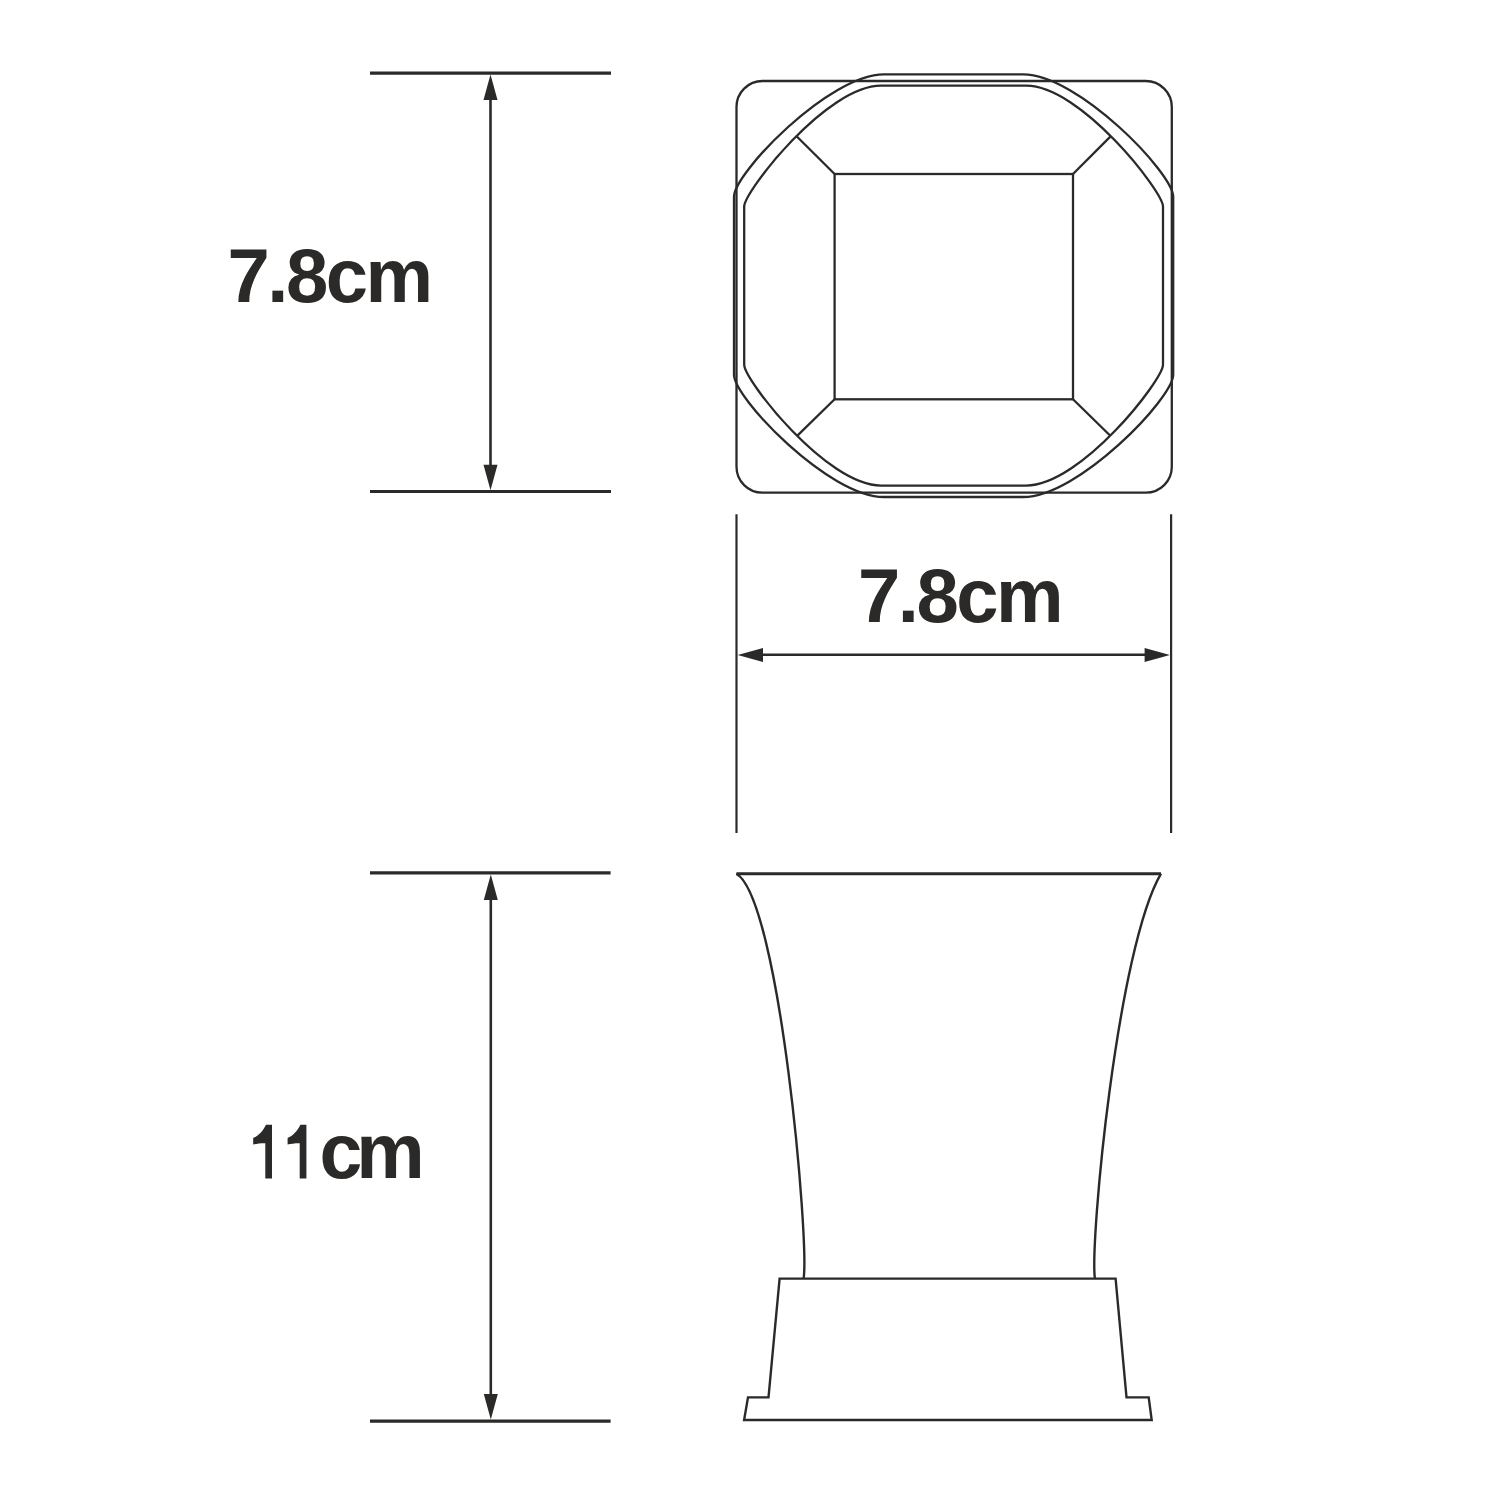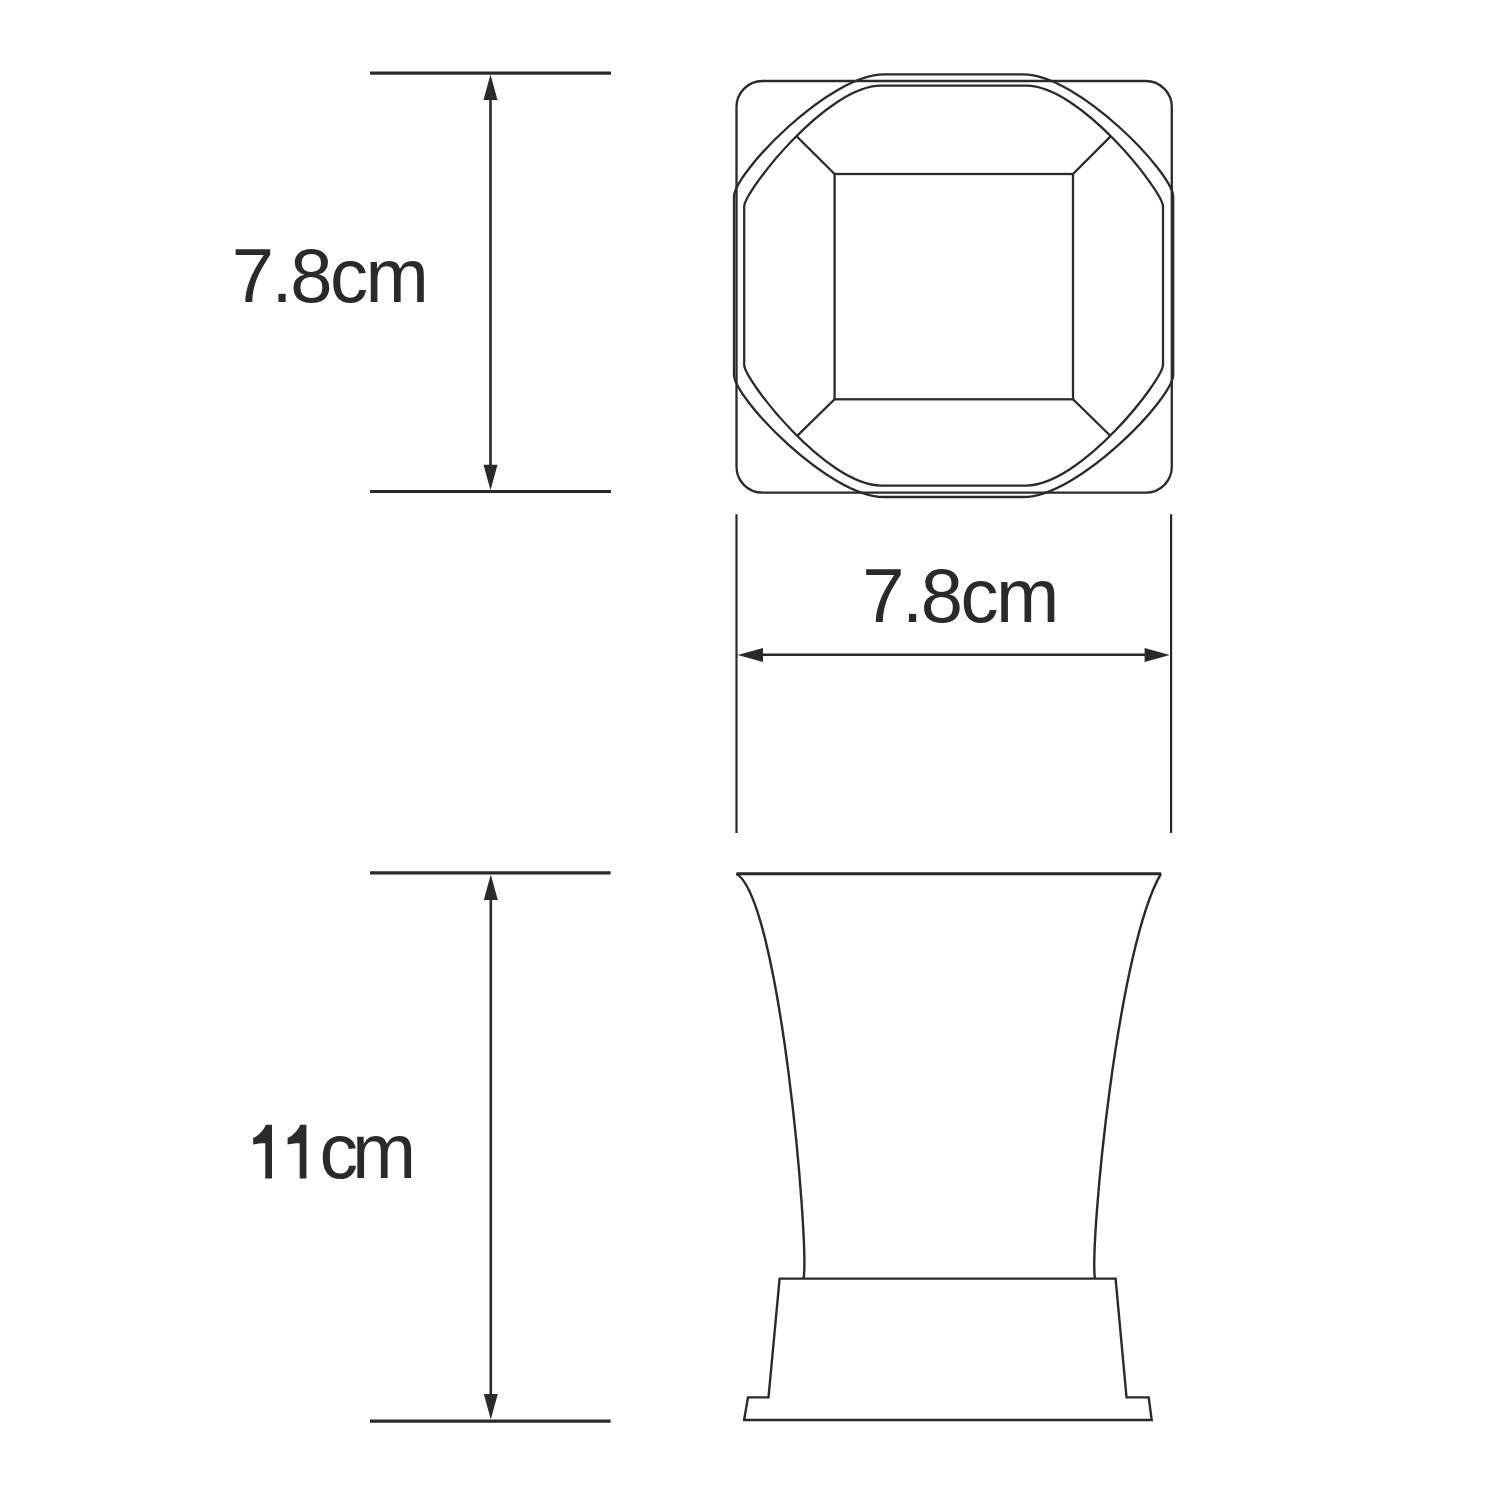--- a/index.html
+++ b/index.html
@@ -1,16 +1,16 @@
 <!DOCTYPE html>
 <html><head>
 <meta charset="utf-8">
 <style>
   html,body{margin:0;padding:0;background:#ffffff;}
-  .page{position:relative;width:1496px;height:1506px;background:#ffffff;overflow:hidden;}
+  .page{position:relative;width:1496px;height:1506px;background:#ffffff;overflow:hidden;font-weight:bold;}
   svg{position:absolute;left:0;top:0;}
   text{font-family:"Liberation Sans",sans-serif;fill:#2b2a28;}
 </style>
 </head>
 <body>
 <div class="page">
 <svg width="1496" height="1506" viewBox="0 0 1496 1506">
   <g stroke="#2b2a28" fill="none" stroke-width="2.3">
 
     <line x1="370" y1="73.2" x2="611" y2="73.2" stroke-width="3.2"></line>

